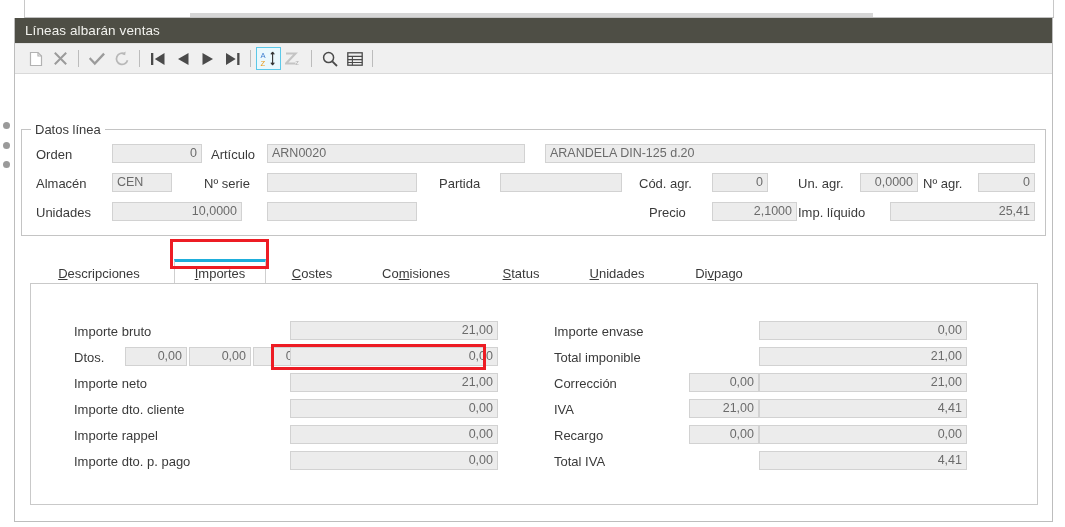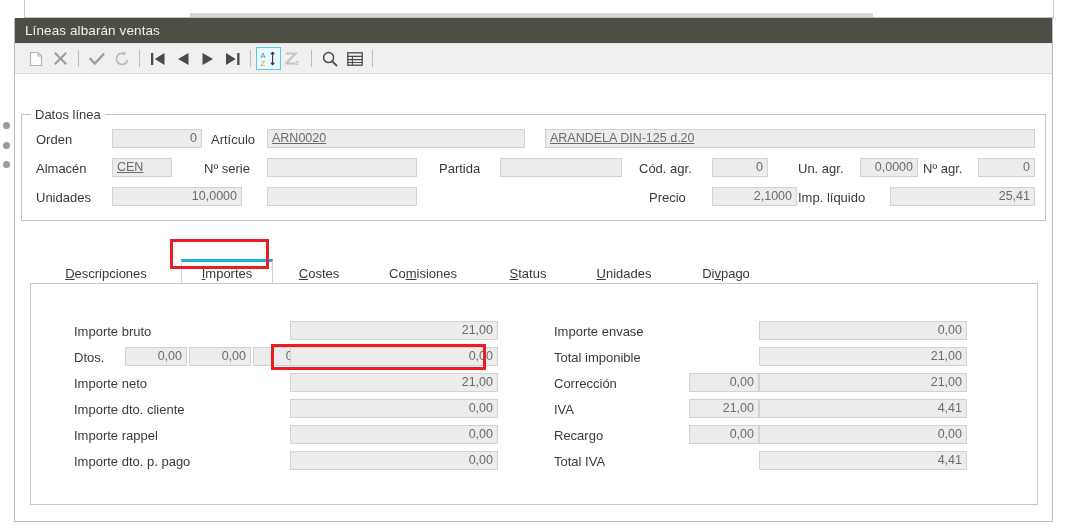--- a/index.html
+++ b/index.html
@@ -131,26 +131,26 @@
     box-sizing: border-box;
     height: 19px;
     line-height: 17px;
     font-size: 12.5px;
     color: #6b6b6b;
     padding: 0 4px;
     white-space: nowrap;
     overflow: hidden;
   }
   .fld.num { text-align: right; }
-  .fld.txt { text-align: left; text-decoration: underline; }
+  .fld.txt { text-align: left; }
 
   
   #tabstrip {
     position: absolute;
-    left: 22px; top: 241px;
+    left: 15px; top: 241px;
     width: 1008px; height: 25px;
   }
   .tab {
     position: absolute;
     top: 3px;
     height: 22px;
     box-sizing: border-box;
     background: #f3f3f3;
     border: 1px solid #cfcfcf;
     border-bottom: none;
@@ -289,21 +289,21 @@
     </div>
     <div class="tb-btn">
       <svg width="16" height="14" viewBox="0 0 16 14">
           <rect x="0.8" y="0.8" width="14.4" height="12.4" fill="none" stroke="#4a4a4a" stroke-width="1.3"></rect>
           <path d="M0.8 4.4h14.4M0.8 7.6h14.4M0.8 10.5h14.4M5.4 4.4v8.8" stroke="#4a4a4a" stroke-width="1.1"></path>
         </svg>
     </div>
     <div class="tb-sep"></div>
   </div>
 
-  <div class="groupbox" style="left:6px; top:96px; width:1025px; height:107px;">
+  <div class="groupbox" style="left:6px; top:111px; width:1025px; height:107px;">
     <span class="gb-title">Datos línea</span>
 
     <span class="lbl" style="left:14px;  top:17px;">Orden</span>
     <span class="fld num" style="left:90px;  top:14px; width:90px;">0</span>
     <span class="lbl" style="left:189px; top:17px;">Artículo</span>
     <span class="fld txt" style="left:245px; top:14px; width:258px;">ARN0020</span>
     <span class="fld txt" style="left:523px; top:14px; width:490px;">ARANDELA DIN-125 d.20</span>
 
     <span class="lbl" style="left:14px;  top:46px;">Almacén</span>
     <span class="fld txt" style="left:90px;  top:43px; width:60px;">CEN</span>

